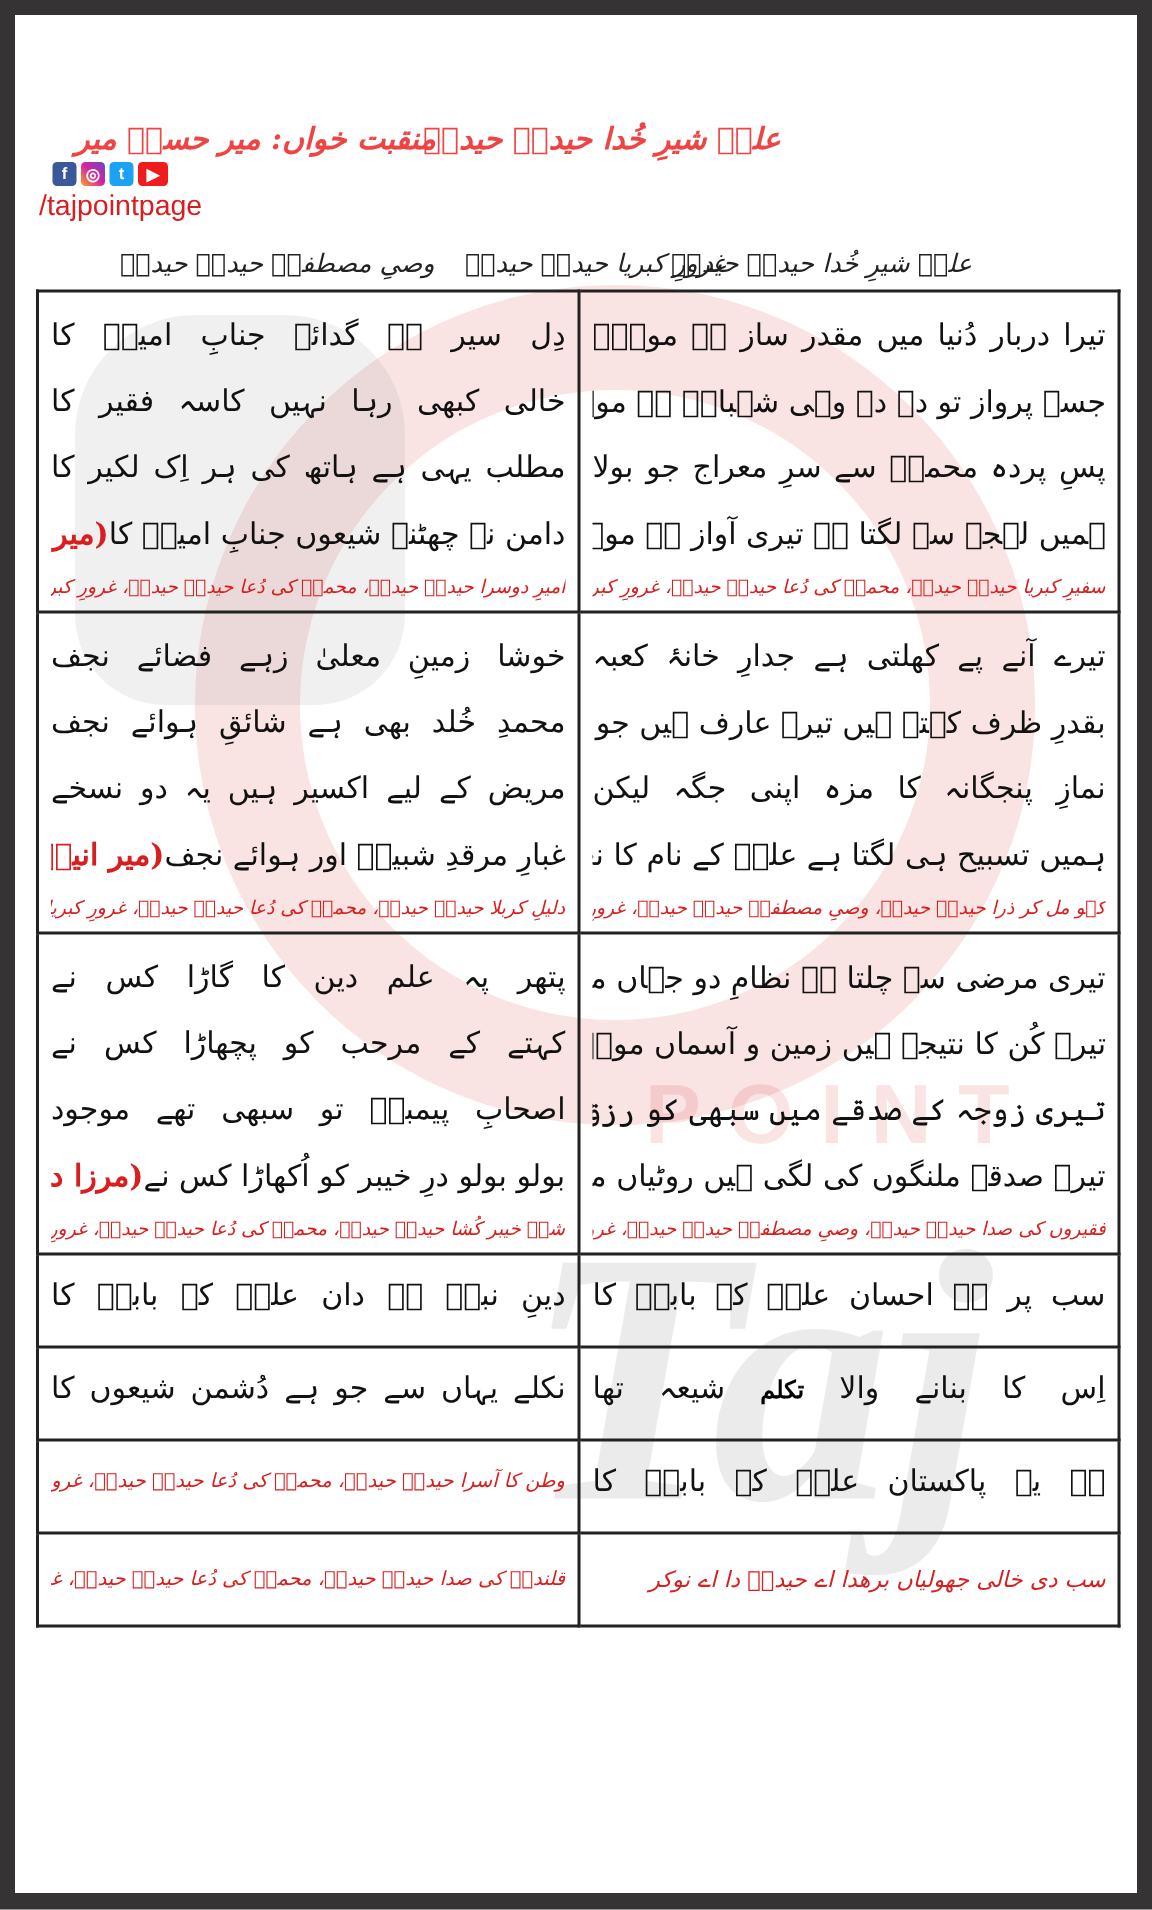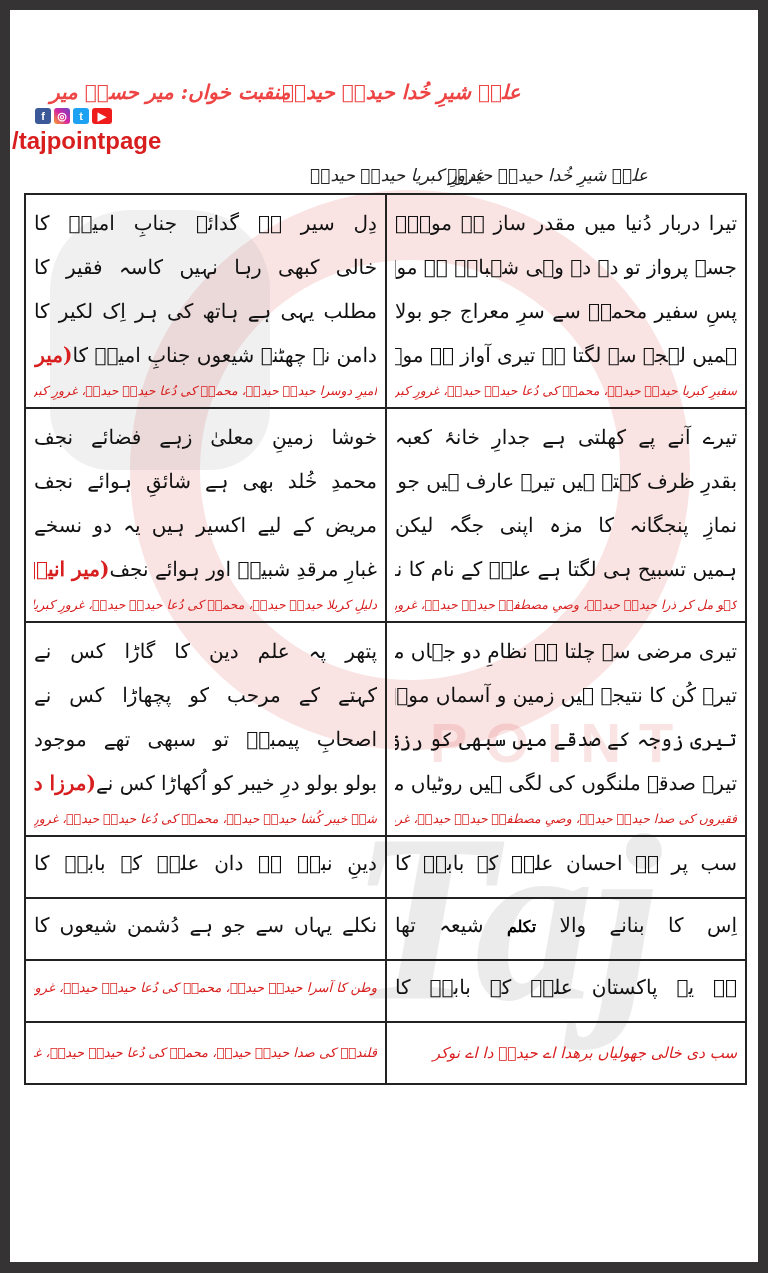--- a/index.html
+++ b/index.html
@@ -52,21 +52,21 @@
   .social .ic {
     width: 16px; height: 16px; border-radius: 3px; color: #fff;
     font-size: 11px; font-weight: bold; display: flex; align-items: center; justify-content: center;
     font-family: "Liberation Sans", sans-serif;
   }
   .ic-fb { background: #3b5998; }
   .ic-ig { background: linear-gradient(45deg,#f9a22a,#d6249f,#6a48c7); }
   .ic-tw { background: #1da1f2; }
   .ic-yt { background: #ee1c1c; width: 20px !important; }
   .handle {
-    position: absolute; left: 2px; top: 117px; font-size: 24px; font-weight: bold;
+    position: absolute; left: 16px; top: 117px; font-size: 19px; font-weight: normal;
     color: #d81e1e; font-family: "Liberation Sans", sans-serif;
   }
 
   table.lyrics {
     position: absolute; left: 14px; top: 183px; width: 721px;
     border-collapse: collapse; table-layout: fixed;
   }
   table.lyrics td {
     border: 2px solid #222; vertical-align: top; padding: 0 8px;
     direction: rtl; font-family: "DejaVu Serif", serif;
@@ -111,41 +111,42 @@
     <div class="ic ic-ig">◎</div>
     <div class="ic ic-tw">t</div>
     <div class="ic ic-yt">▶</div>
   </div>
   <div class="handle">/tajpointpage</div>
 
 
   <div class="hdr-row hdr3">
     <span style="right:110px;" class="rtl">علیؑ شیرِ خُدا حیدرؑ حیدرؑ</span>
     <span style="left:300px;" class="rtl">غرورِ کبریا حیدرؑ حیدرؑ</span>
+    <span style="left:70px;" class="rtl">وصیِ مصطفیؐ حیدرؑ حیدرؑ</span>
   </div>
 
   <table class="lyrics">
     <colgroup>
         <col style="width:361px">
         <col style="width:360px">
       </colgroup>
 
     <tbody>
         <tr>
       <td class="cell-pad">
         <div class="verse-line">دِل سیر ہے گدائے جنابِ امیرؑ کا</div>
         <div class="verse-line">خالی کبھی رہا نہیں کاسہ فقیر کا</div>
         <div class="verse-line">مطلب یہی ہے ہاتھ کی ہر اِک لکیر کا</div>
         <div class="verse-line"><span>دامن نہ چھٹنے شیعوں جنابِ امیرؑ کا</span><span class="poet">(میر انیسؔ)</span></div>
         <div class="refrain">امیرِ دوسرا حیدرؑ حیدرؑ، محمدؐ کی دُعا حیدرؑ حیدرؑ، غرورِ کبریا حیدرؑ حیدرؑ</div>
       </td>
       <td class="cell-pad">
         <div class="verse-line">تیرا دربار دُنیا میں مقدر ساز ہے مولاؑ</div>
         <div class="verse-line">جسے پرواز تو دے دے وہی شہبازؑ ہے مولاؑ</div>
-        <div class="verse-line">پسِ سفیر محمدؐ سے سرِ معراج جو بولا</div>
+        <div class="verse-line">پسِ پردہ محمدؐ سے سرِ معراج جو بولا</div>
         <div class="verse-line">ہمیں لہجے سے لگتا ہے تیری آواز ہے مولاؑ</div>
         <div class="refrain">سفیرِ کبریا حیدرؑ حیدرؑ، محمدؐ کی دُعا حیدرؑ حیدرؑ، غرورِ کبریا حیدرؑ حیدرؑ</div>
       </td>
     </tr>
 
     <tr>
       <td class="cell-pad">
         <div class="verse-line">خوشا زمینِ معلیٰ زہے فضائے نجف</div>
         <div class="verse-line">محمدِ خُلد بھی ہے شائقِ ہوائے نجف</div>
         <div class="verse-line">مریض کے لیے اکسیر ہیں یہ دو نسخے</div>

